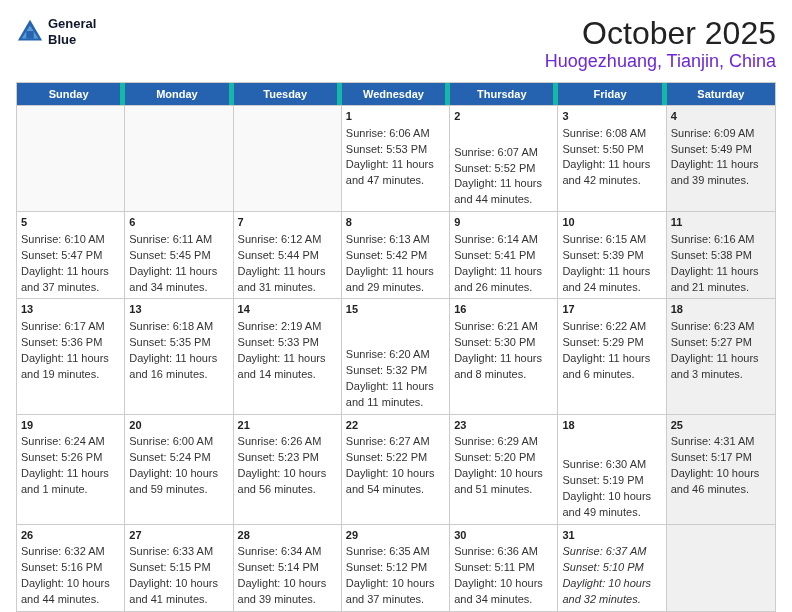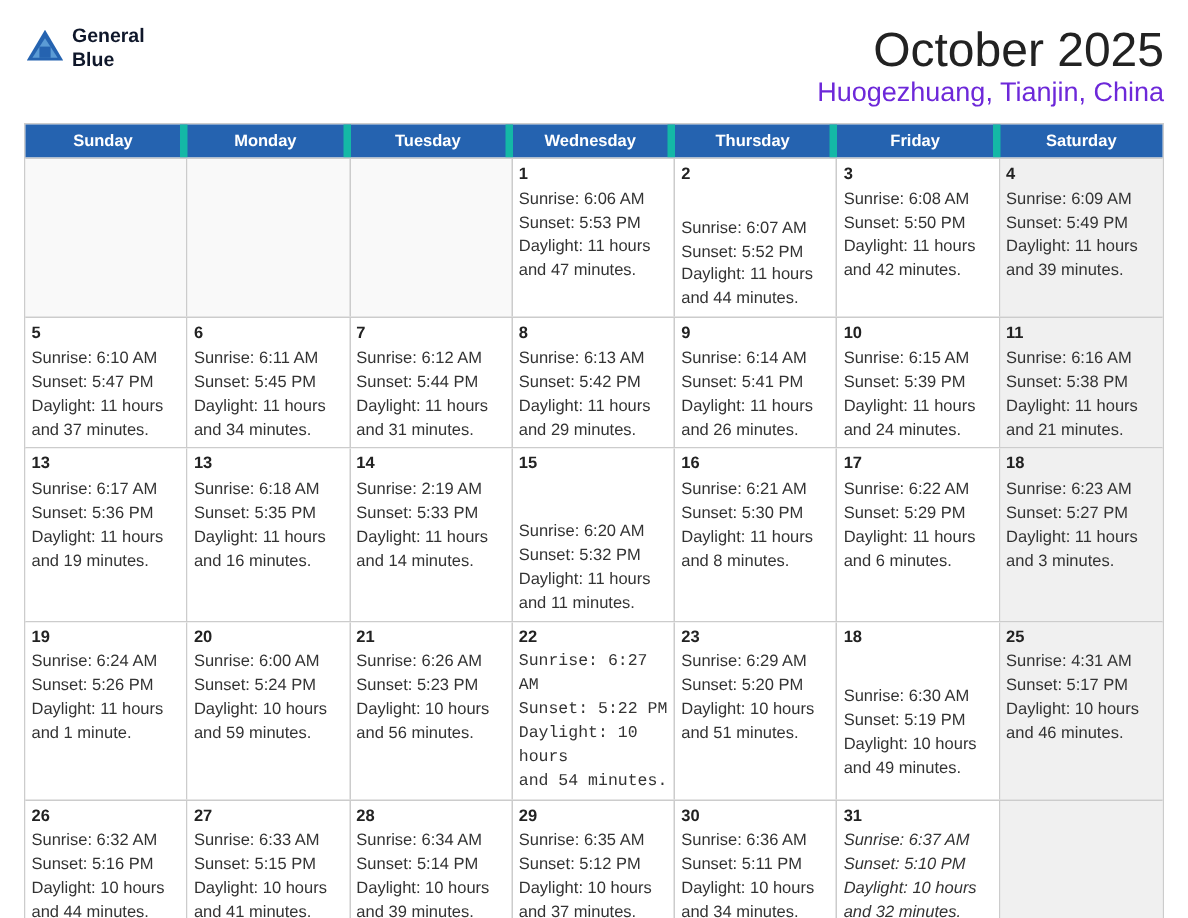--- a/index.html
+++ b/index.html
@@ -293,21 +293,21 @@
           </div>
           <div class="cal-cell">
             <span class="day-num">21</span>
             <div class="cell-text" style="white-space: pre-line;">Sunrise: 6:26 AM
 Sunset: 5:23 PM
 Daylight: 10 hours
 and 56 minutes.</div>
           </div>
           <div class="cal-cell">
             <span class="day-num">22</span>
-            <div class="cell-text" style="white-space: pre-line; font-family: Liberation Mono, monospace;">Sunrise: 6:27 AM
+            <div class="cell-text" style="white-space: pre-line;">Sunrise: 6:27 AM
 Sunset: 5:22 PM
 Daylight: 10 hours
 and 54 minutes.</div>
           </div>
           <div class="cal-cell">
             <span class="day-num">23</span>
             <div class="cell-text" style="white-space: pre-line;">Sunrise: 6:29 AM
 Sunset: 5:20 PM
 Daylight: 10 hours
 and 51 minutes.</div>

